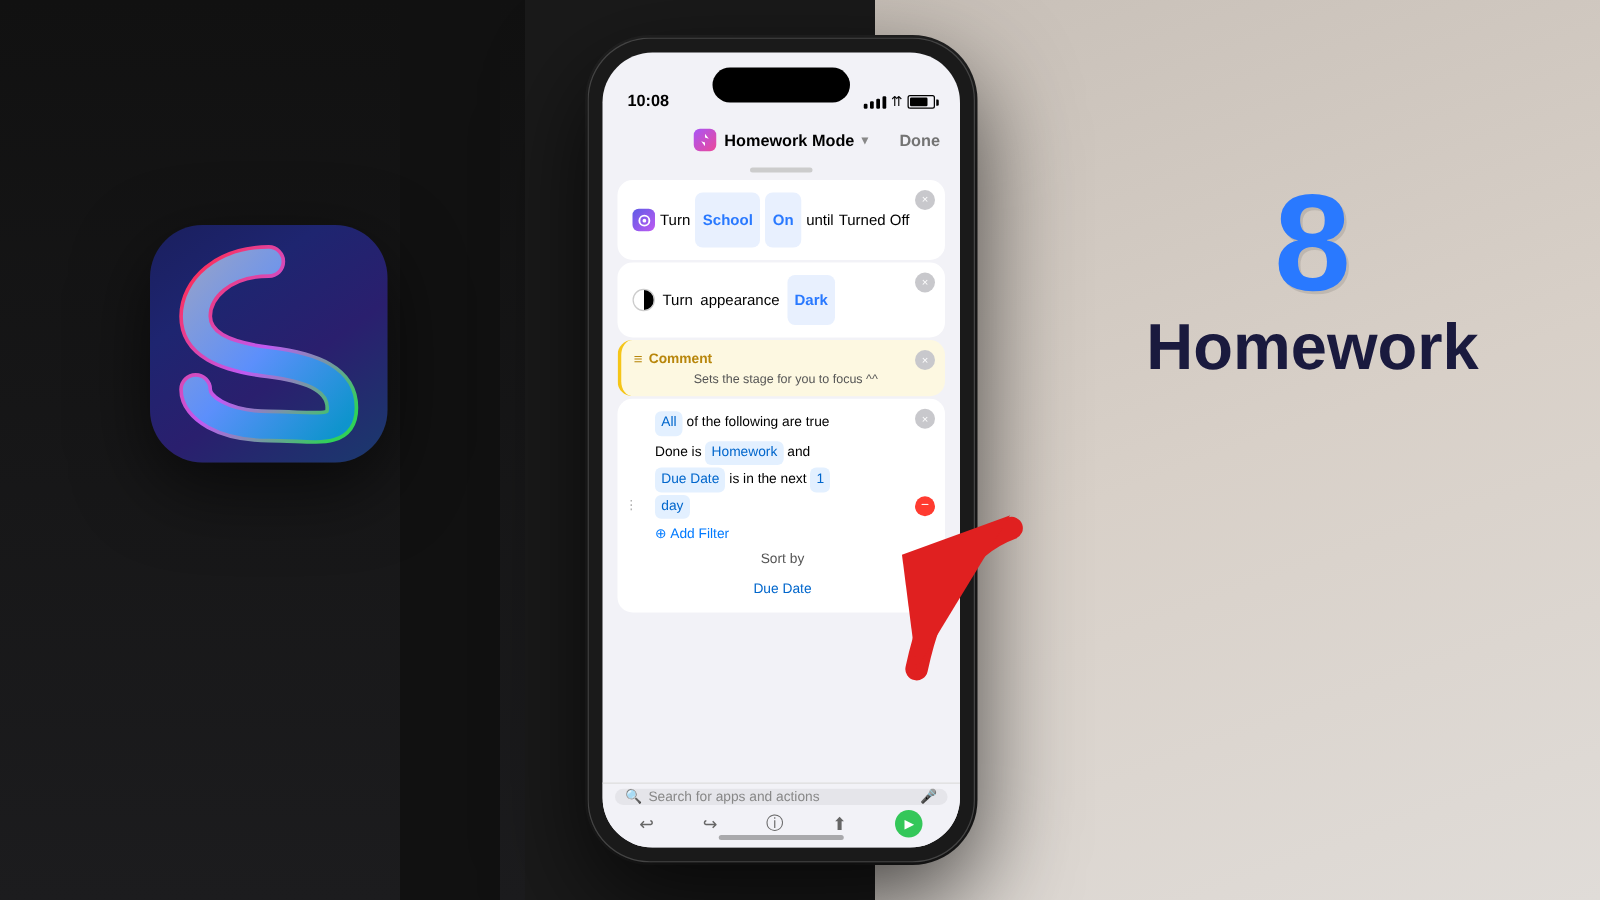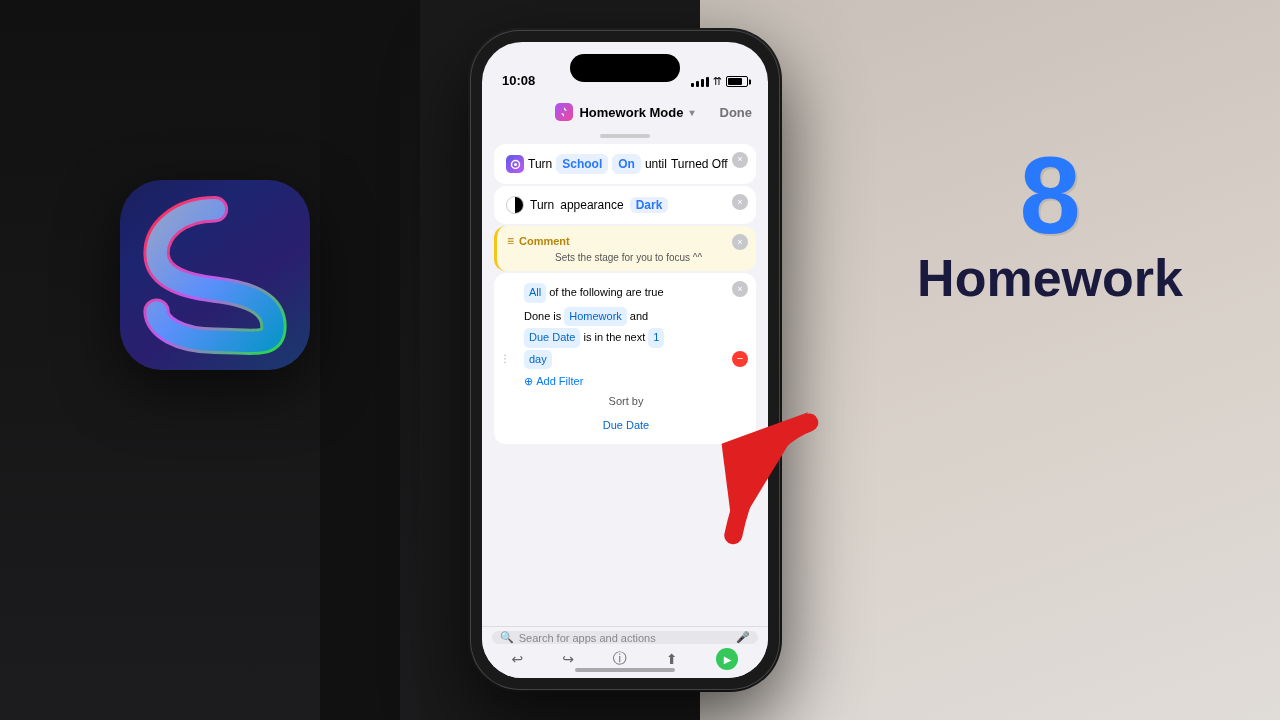--- a/index.html
+++ b/index.html
@@ -280,21 +280,21 @@
       display: inline-flex;
       align-items: center;
       justify-content: center;
       flex-shrink: 0;
     }
 
     .pill {
       background: #e8f0fe;
       color: #2979ff;
       border-radius: 6px;
-      padding: 1px 6px;
+      padding: 13px 6px;
       font-weight: 600;
       font-size: 12px;
     }
 
     .pill-text {
       font-size: 12px;
       color: #000;
     }
 
     

